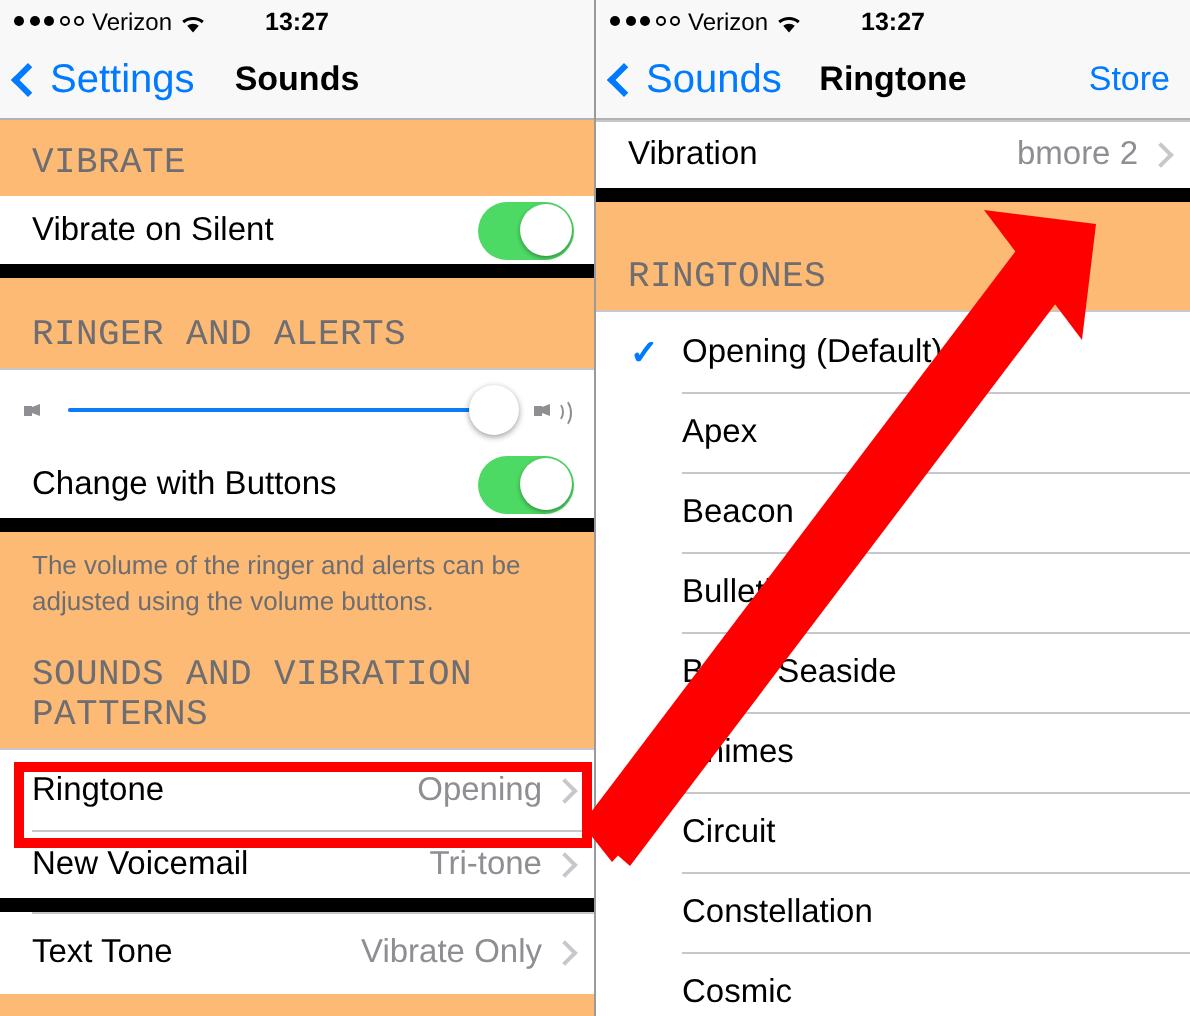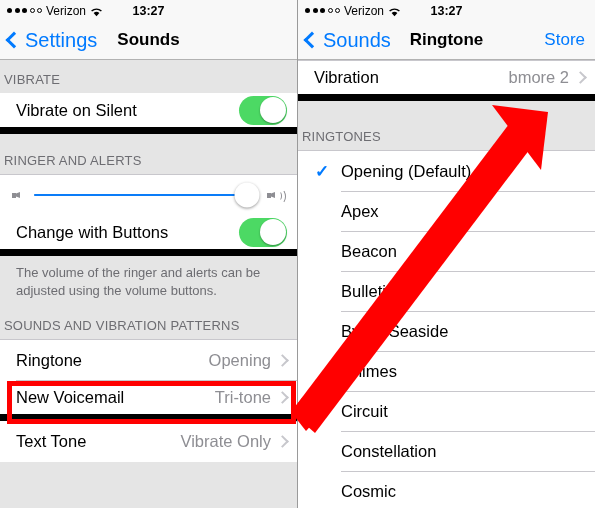--- a/index.html
+++ b/index.html
@@ -12,21 +12,21 @@
     height: 508px;
     font-family: "Liberation Sans", sans-serif;
     overflow: hidden;
     position: relative;
   }
   .screen {
     position: absolute;
     top: 0;
     width: 297px;
     height: 508px;
-    background: #e5e5e5;
+    background: #fdba74;
     overflow: hidden;
   }
   .screen.left  { left: 0; }
   .screen.right { left: 298px; }
   .panel-divider {
     position: absolute;
     left: 297px;
     top: 0;
     width: 1px;
     height: 508px;
@@ -160,24 +160,25 @@
     position: absolute;
     right: 10px;
     color: #007aff;
     font-size: 17px;
     cursor: pointer;
   }
 
   
   .content { position: relative; }
   .group-header {
-    font-size: 13px;
+    font-size: 18px;
     color: #6d6d72;
-    padding: 19px 16px 6px 4px;
+    padding: 19px 16px 6px 16px;
     letter-spacing: 0.2px;
+    font-family: Liberation Mono, monospace;
   }
   .group-header.tight { padding-top: 12px; }
   .cell {
     background: #fff;
     height: 41px;
     display: flex;
     align-items: center;
     padding: 0 10px 0 16px;
     position: relative;
     box-sizing: border-box;

